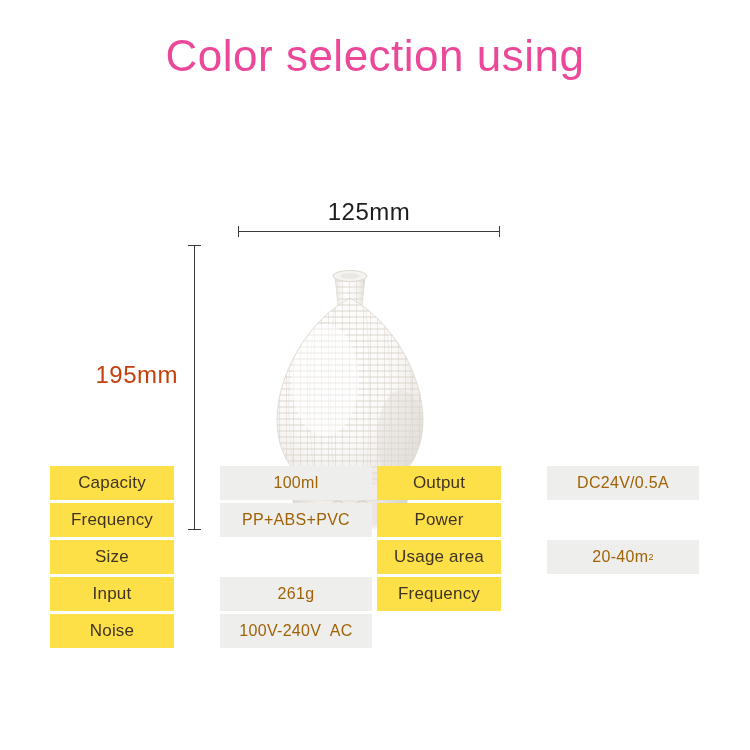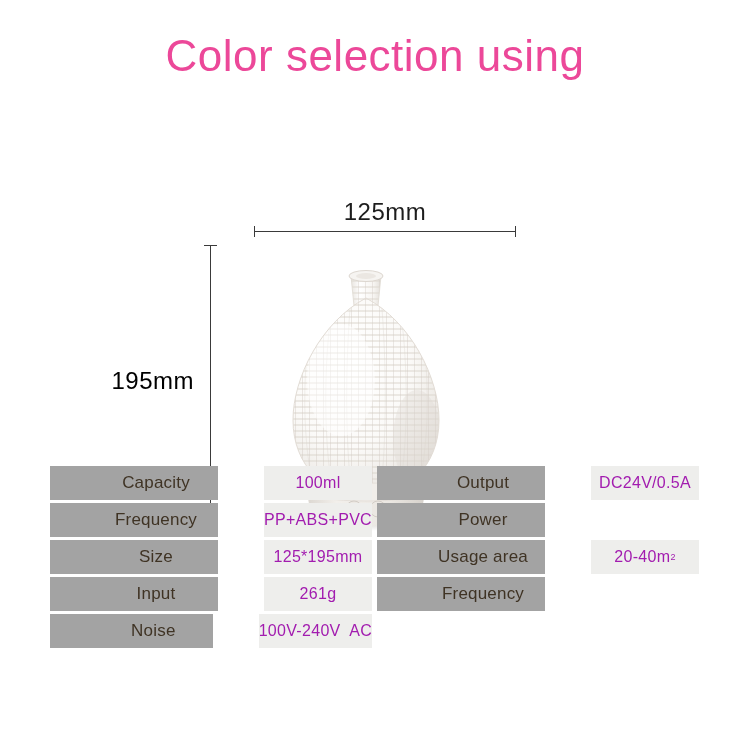--- a/index.html
+++ b/index.html
@@ -28,21 +28,21 @@
     color: #ec4899;
     font-weight: 400;
     letter-spacing: 0.5px;
     white-space: nowrap;
   }
 
   
   .hero {
     position: absolute;
     top: 95px;
-    left: 16px;
+    left: 0;
     width: 612px;
     height: 365px;
   }
 
   
   .dim-width-label {
     position: absolute;
     left: 238px;
     top: 103px;
     width: 262px;
@@ -74,23 +74,22 @@
 
   
   .dim-height-label {
     position: absolute;
     left: 78px;
     top: 266px;
     width: 100px;
     text-align: right;
     font-size: 24px;
     line-height: 28px;
-    color: #000000;
+    color: #c2410c;
     letter-spacing: 0.5px;
-    margin-top: 6px;
   }
   .dim-height-line {
     position: absolute;
     left: 194px;
     top: 150px;
     width: 1px;
     height: 285px;
     background: #3a3a3a;
   }
   .dim-height-line::before,
@@ -115,33 +114,32 @@
     left: 50px;
     top: 466px;
     width: 650px;
     display: flex;
     gap: 5px;
   }
   .spec-half { width: 322px; display: flex; flex-direction: column; gap: 3px; }
   .spec-row { display: flex; gap: 4px; height: 34px; }
   .spec-label {
     width: 124px;
-    background: #a3a3a3;
+    background: #fde047;
     color: #3f3324;
     font-size: 17px;
     display: flex;
     align-items: center;
     justify-content: center;
     letter-spacing: 0.2px;
-    padding-left: 44px;
   }
   .spec-value {
     flex: 1;
     background: #eeeeec;
-    color: #a21caf;
+    color: #a16207;
     font-size: 16px;
     display: flex;
     align-items: center;
     justify-content: center;
     letter-spacing: 0.3px;
     white-space: pre;
     margin-left: 42px;
   }
   .spec-value sup { font-size: 9px; vertical-align: super; }
 </style>
@@ -256,21 +254,20 @@
     <div class="spec-row">
       <div class="spec-label">Capacity</div>
       <div class="spec-value">100ml</div>
     </div>
     <div class="spec-row">
       <div class="spec-label">Frequency</div>
       <div class="spec-value">PP+ABS+PVC</div>
     </div>
     <div class="spec-row">
       <div class="spec-label">Size</div>
-      <div class="spec-value">125*195mm</div>
     </div>
     <div class="spec-row">
       <div class="spec-label">Input</div>
       <div class="spec-value">261g</div>
     </div>
     <div class="spec-row">
       <div class="spec-label">Noise</div>
       <div class="spec-value">100V-240V  AC</div>
     </div>
   </div>

